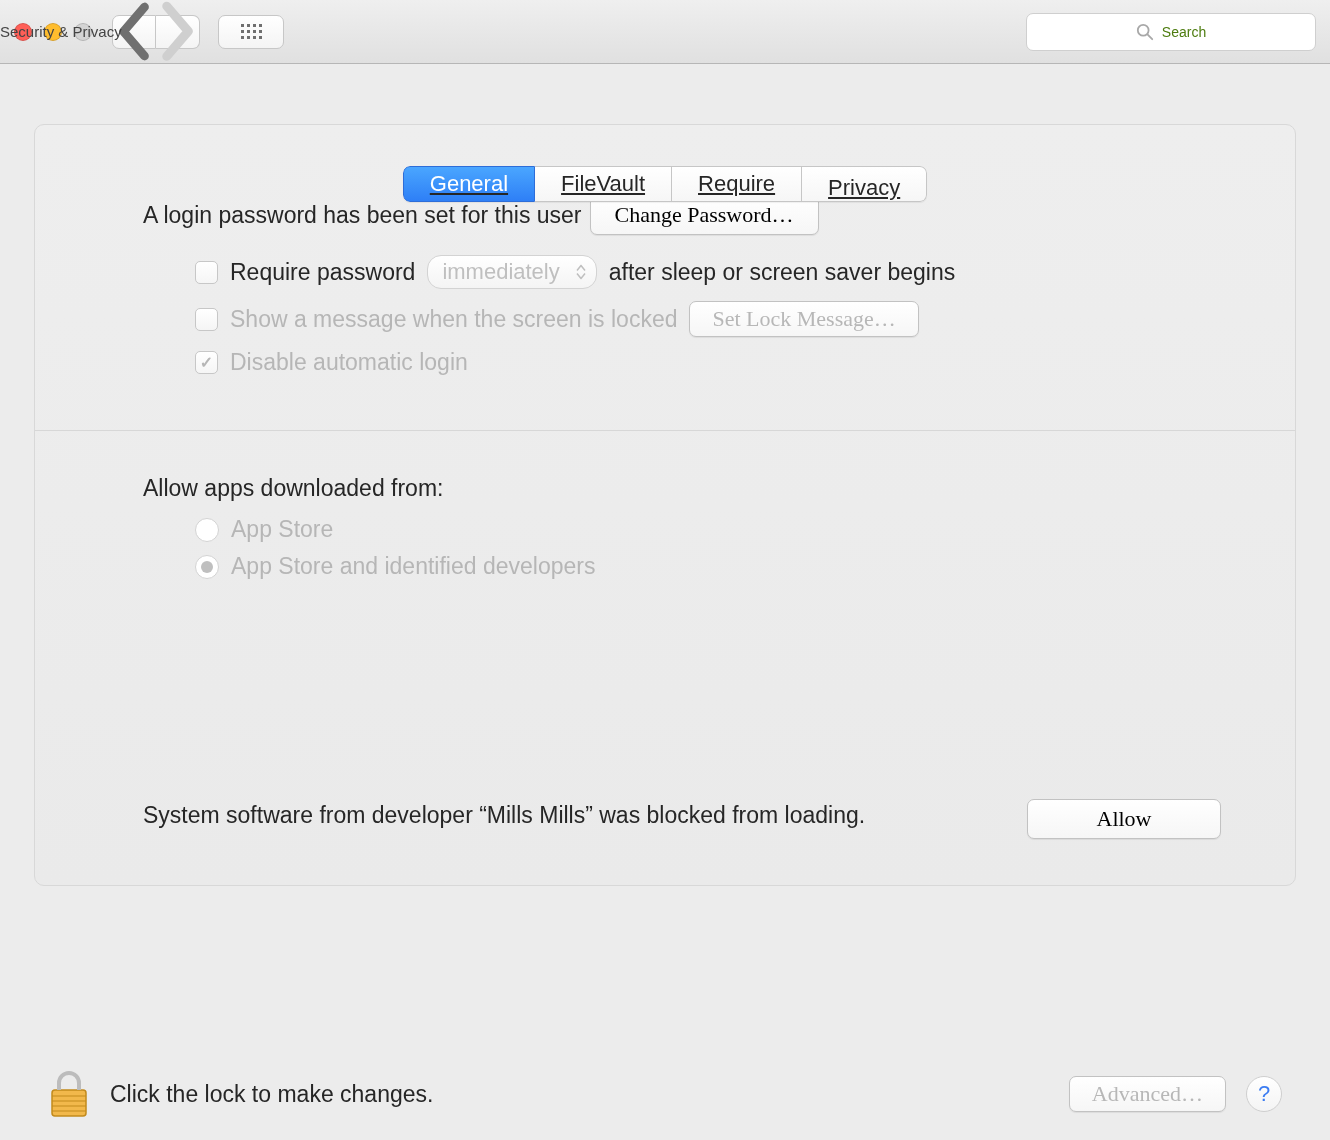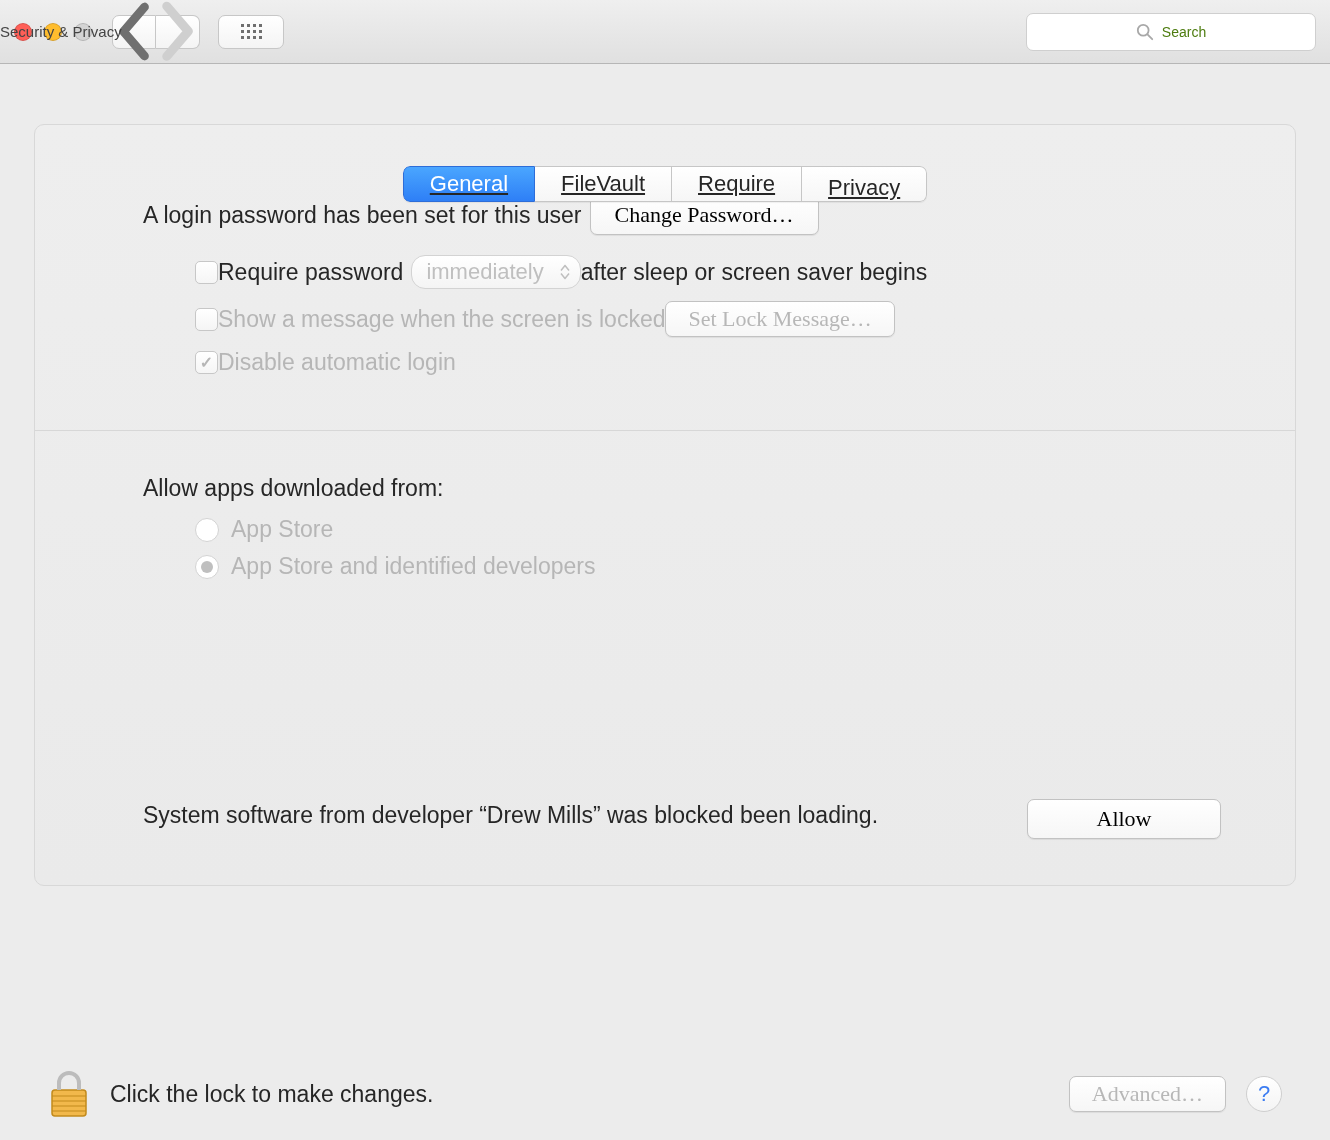--- a/index.html
+++ b/index.html
@@ -106,27 +106,27 @@
     .btn.disabled { color: #b7b7b7; }
     .checkbox {
       width: 23px; height: 23px; border-radius: 5px;
       background: linear-gradient(#ffffff, #f5f5f5);
       border: 1px solid #c7c7c7;
       display: inline-flex; align-items: center; justify-content: center;
       flex: 0 0 23px;
     }
     .checkbox.checked::after { content: "✓"; color: #4f4f4f; font-size: 16px; font-weight: bold; }
     .checkbox.checked.dim::after { color: #b6b6b6; }
-    .subrow { padding-left: 52px; display: flex; align-items: center; gap: 0; margin-bottom: 12px; }
+    .subrow { padding-left: 52px; display: flex; align-items: center; gap: 12px; margin-bottom: 12px; }
     .dim { color: #b6b6b6; }
     .select {
       background: linear-gradient(#ffffff, #f4f4f4);
       border: 1px solid #d3d3d3; border-radius: 14px;
       padding: 3px 36px 3px 14px;
-      position: relative; color: #bfbfbf; font-size: 22px; margin-left: 8px;
+      position: relative; color: #bfbfbf; font-size: 22px;
     }
     .select .ud { position: absolute; right: 10px; top: 50%; transform: translateY(-50%); display: flex; flex-direction: column; gap: 1px; }
     .select .ud svg { width: 10px; height: 7px; }
     .divider { border: none; border-top: 1.5px solid #d7d7d7; margin: 54px -74px 44px -108px; }
     .section-title { font-size: 23px; margin-bottom: 14px; }
     .radio-row { padding-left: 52px; display: flex; align-items: center; gap: 12px; margin-bottom: 10px; }
     .radio {
       width: 24px; height: 24px; border-radius: 50%;
       border: 1.5px solid #d3d3d3; background: #fff;
       display: inline-flex; align-items: center; justify-content: center;
@@ -266,21 +266,21 @@
     <div class="radio-row">
       <span class="radio"></span>
       <span class="label dim">App Store</span>
     </div>
     <div class="radio-row">
       <span class="radio selected"></span>
       <span class="label dim">App Store and identified developers</span>
     </div>
 
     <div class="bottom-row">
-      <div class="bottom-text">System software from developer “Drew Mills” was blocked been loading.</div>
+      <div class="bottom-text">System software from developer “Mills Mills” was blocked from loading.</div>
       <button class="btn large allow-btn"><span>Allow</span></button>
     </div>
   </div>
 </div>
 
 <div class="footer">
   <svg class="lock" viewBox="0 0 42 48">
     <rect x="4" y="20" width="34" height="26" rx="3" fill="#f2b84b" stroke="#c28a1c" stroke-width="1.5"></rect>
     <line x1="4" y1="26" x2="38" y2="26" stroke="#c28a1c" stroke-width="1"></line>
     <line x1="4" y1="31" x2="38" y2="31" stroke="#c28a1c" stroke-width="1"></line>

